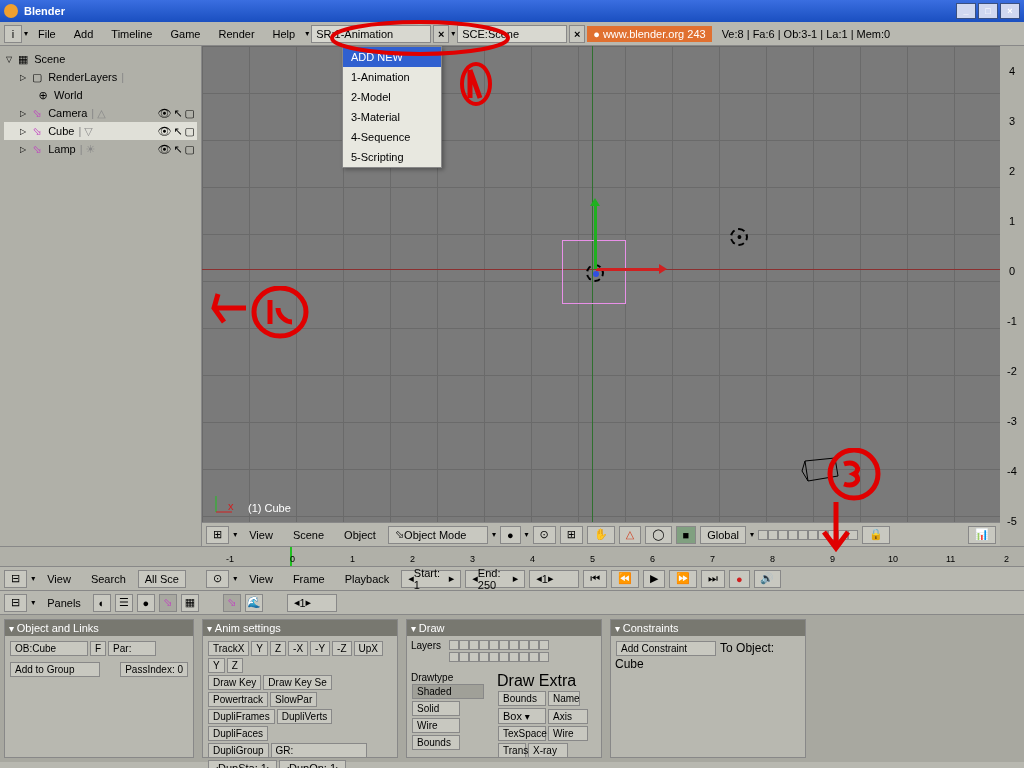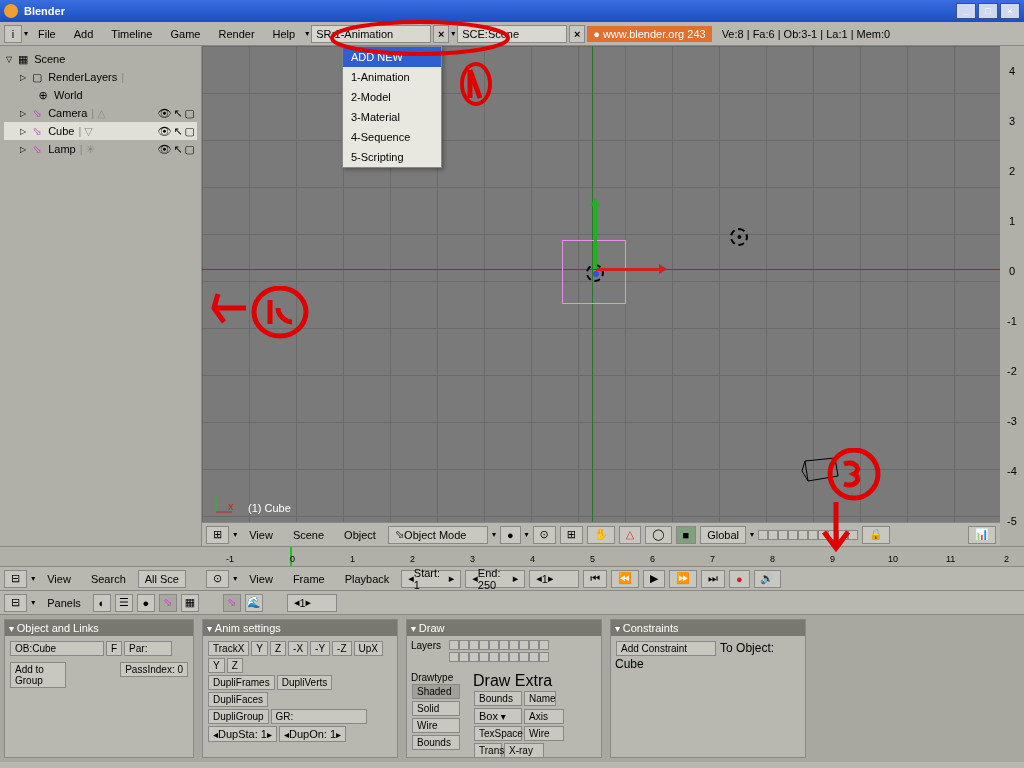--- a/index.html
+++ b/index.html
@@ -299,27 +299,28 @@
   <span style="width:16px"></span>
   <span class="panel-icon active" style="color:#c040c0">⬂</span>
   <span class="panel-icon">🌊</span>
   <span style="width:16px"></span>
   <span class="bar-btn" style="width:50px">◂ <span>1</span> ▸</span>
 </div>
 
 <div class="bottom-panels">
   <div class="panel" style="width:190px">
     <div class="panel-header">▾ <span>Object and Links</span></div>
-    <div><span class="panel-btn" style="width:94px">OB:Cube</span><span class="panel-btn">F</span><span class="panel-btn" style="width:48px">Par:</span></div>
-    <div style="margin-top:4px"><span class="panel-btn" style="width:56px">Add to Group</span><span style="float:right" class="panel-btn">PassIndex: 0</span></div>
+    <div><span class="panel-btn" style="width:78px">OB:Cube</span><span class="panel-btn">F</span><span class="panel-btn" style="width:48px">Par:</span></div>
+    <div style="margin-top:4px"><span class="panel-btn" style="width:90px">Add to Group</span><span style="float:right" class="panel-btn">PassIndex: 0</span></div>
   </div>
 
   <div class="panel" style="width:196px">
     <div class="panel-header">▾ <span>Anim settings</span></div>
     <div><span class="panel-btn">TrackX</span><span class="panel-btn">Y</span><span class="panel-btn">Z</span><span class="panel-btn">-X</span><span class="panel-btn">-Y</span><span class="panel-btn">-Z</span><span class="panel-btn">UpX</span><span class="panel-btn">Y</span><span class="panel-btn">Z</span></div>
+    <div><span class="panel-btn">Draw Key</span><span class="panel-btn">Draw Key Se</span><span class="panel-btn">Powertrack</span><span class="panel-btn">SlowPar</span></div>
     <div><span class="panel-btn">DupliFrames</span><span class="panel-btn">DupliVerts</span><span class="panel-btn">DupliFaces</span></div>
     <div><span class="panel-btn">DupliGroup</span><span class="panel-btn" style="width:96px">GR:</span></div>
     <div><span class="panel-btn">◂<span>DupSta: 1</span>▸</span><span class="panel-btn">◂<span>DupOn: 1</span>▸</span></div>
 
   </div>
 
   <div class="panel" style="width:196px">
     <div class="panel-header">▾ <span>Draw</span></div>
     <div style="display:flex;gap:8px;align-items:flex-start">
       <span style="font-size:10px">Layers</span>
@@ -346,21 +347,21 @@
             <span class="layer-cell"></span>
             <span class="layer-cell"></span>
             <span class="layer-cell"></span>
             <span class="layer-cell"></span>
           </div>
       </div>
     </div>
     <div style="display:flex;gap:12px;margin-top:8px">
       <div>
         <div style="font-size:10px">Drawtype</div>
-        <div><span class="panel-btn pressed" style="width:48px">Shaded</span></div>
+        <div><span class="panel-btn pressed" style="width:72px">Shaded</span></div>
         <div><span class="panel-btn" style="width:48px">Solid</span></div>
         <div><span class="panel-btn" style="width:48px">Wire</span></div>
         <div><span class="panel-btn" style="width:48px">Bounds</span></div>
       </div>
       <div>
         <div style="font-size:16px">Draw Extra</div>
         <div><span class="panel-btn" style="width:48px">Bounds</span><span class="panel-btn" style="width:32px">Name</span></div>
         <div><span class="panel-btn" style="width:48px"><span>Box</span> ▾</span><span class="panel-btn" style="width:40px">Axis</span></div>
         <div><span class="panel-btn" style="width:48px">TexSpace</span><span class="panel-btn" style="width:40px">Wire</span></div>
         <div><span class="panel-btn" style="width:28px">Transp</span><span class="panel-btn" style="width:40px">X-ray</span></div>

